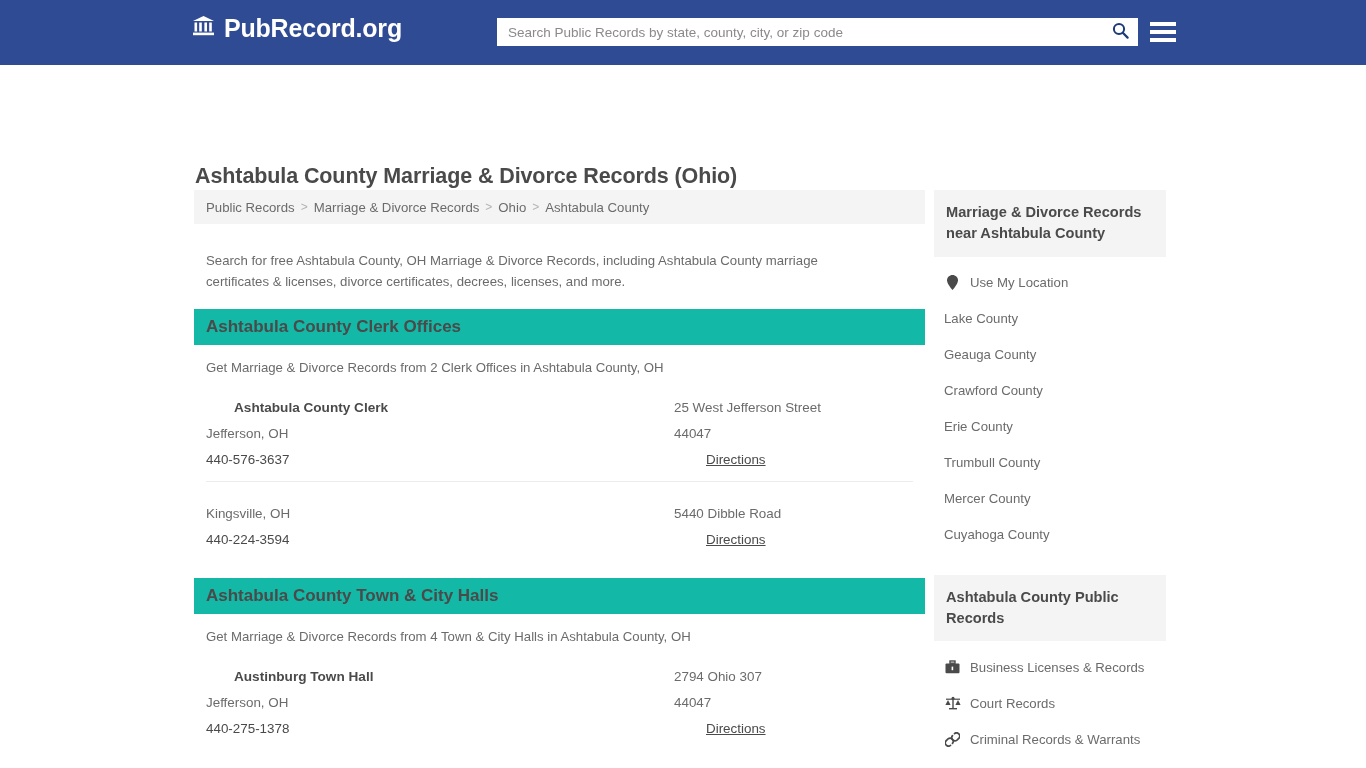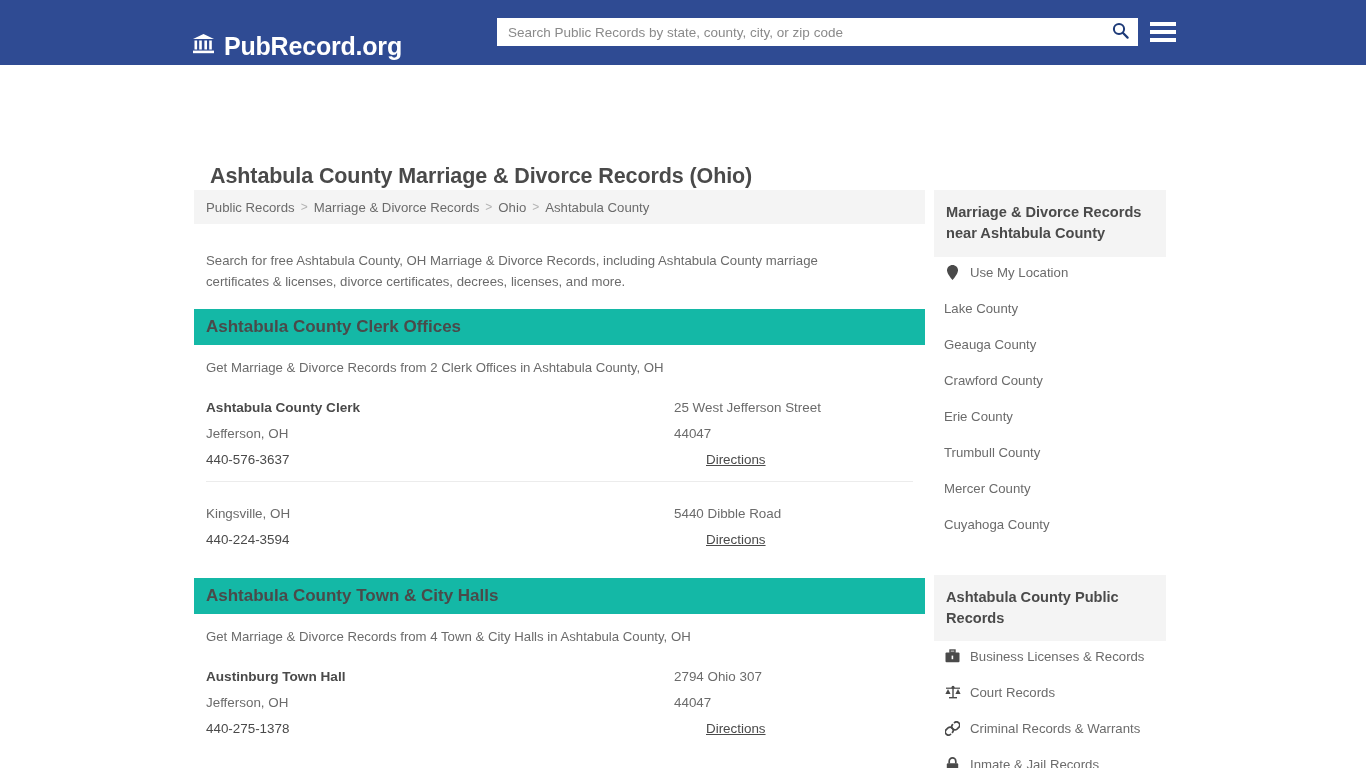--- a/index.html
+++ b/index.html
@@ -17,21 +17,21 @@
   .site-header {
     height: 65px;
     background: #2F4B93;
     display: flex;
     align-items: center;
     position: relative;
   }
   .brand {
     position: absolute;
     left: 192px;
-    top: 33px;
+    top: 15px;
     display: flex;
     align-items: center;
     gap: 9px;
     text-decoration: none;
   }
   .brand-icon { display: block; }
   .brand-text {
     color: #ffffff;
     font-size: 25px;
     font-weight: bold;
@@ -89,21 +89,21 @@
   }
 
   
   .page {
     position: relative;
     width: 1366px;
     height: 703px;
   }
   .page-title {
     position: absolute;
-    left: 210px;
+    left: 195px;
     top: 85px;
     font-size: 21.5px;
     font-weight: bold;
     color: #4a4a4a;
     letter-spacing: -0.1px;
   }
   .content {
     position: absolute;
     left: 194px;
     top: 125px;
@@ -179,20 +179,21 @@
   }
   .listing-left { width: 468px; }
   .listing-right { flex: 1; }
   .listing-name {
     font-size: 13.6px;
     font-weight: bold;
     color: #4a4a4a;
     line-height: 26px;
     text-decoration: none;
     display: block;
+    margin-left: 28px;
   }
   .listing-line {
     font-size: 13.4px;
     color: #6b6b6b;
     line-height: 26px;
   }
   .listing-phone {
     font-size: 13.4px;
     color: #4a4a4a;
     line-height: 26px;
@@ -211,21 +212,21 @@
     background: #f4f4f4;
     padding: 12px 12px 13px 12px;
     font-size: 14.6px;
     font-weight: bold;
     color: #4a4a4a;
     line-height: 1.43;
   }
   .side-list { margin-top: 8px; }
   .side-item {
     display: flex;
-    align-items: flex-start;
+    align-items: center;
     gap: 9px;
     height: 36px;
     padding: 0 10px;
     font-size: 13.2px;
     color: #6b6b6b;
     text-decoration: none;
   }
   .side-item .ico {
     width: 17px;
     display: inline-flex;

